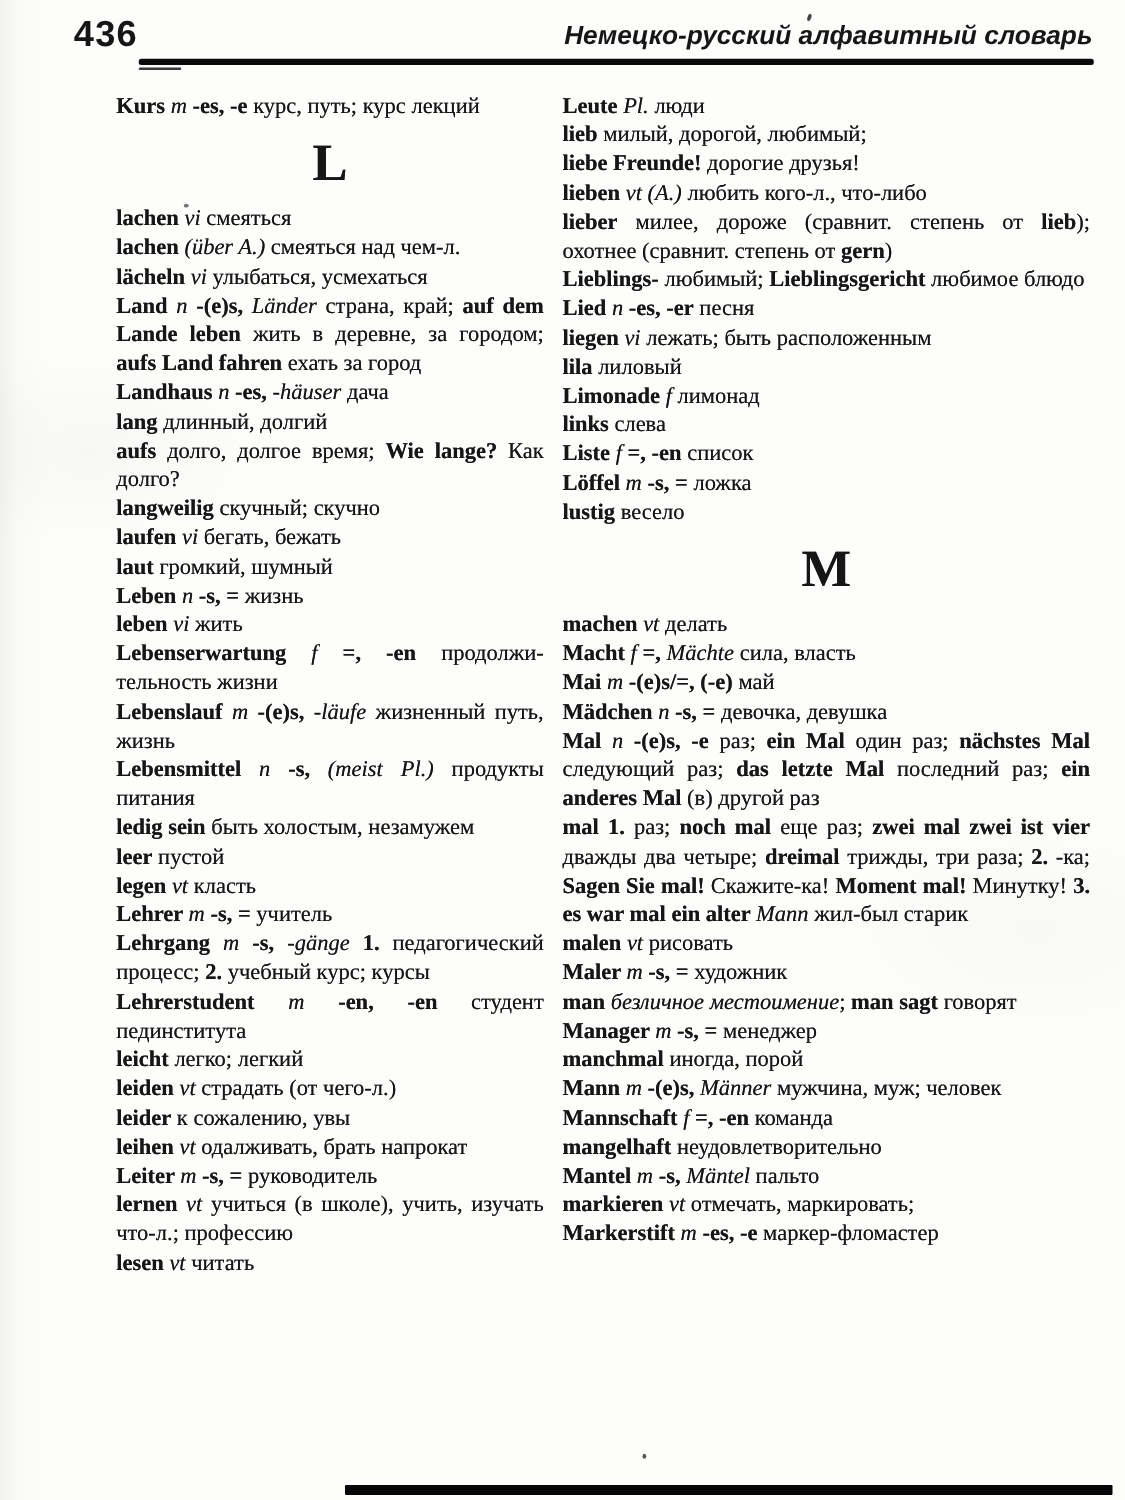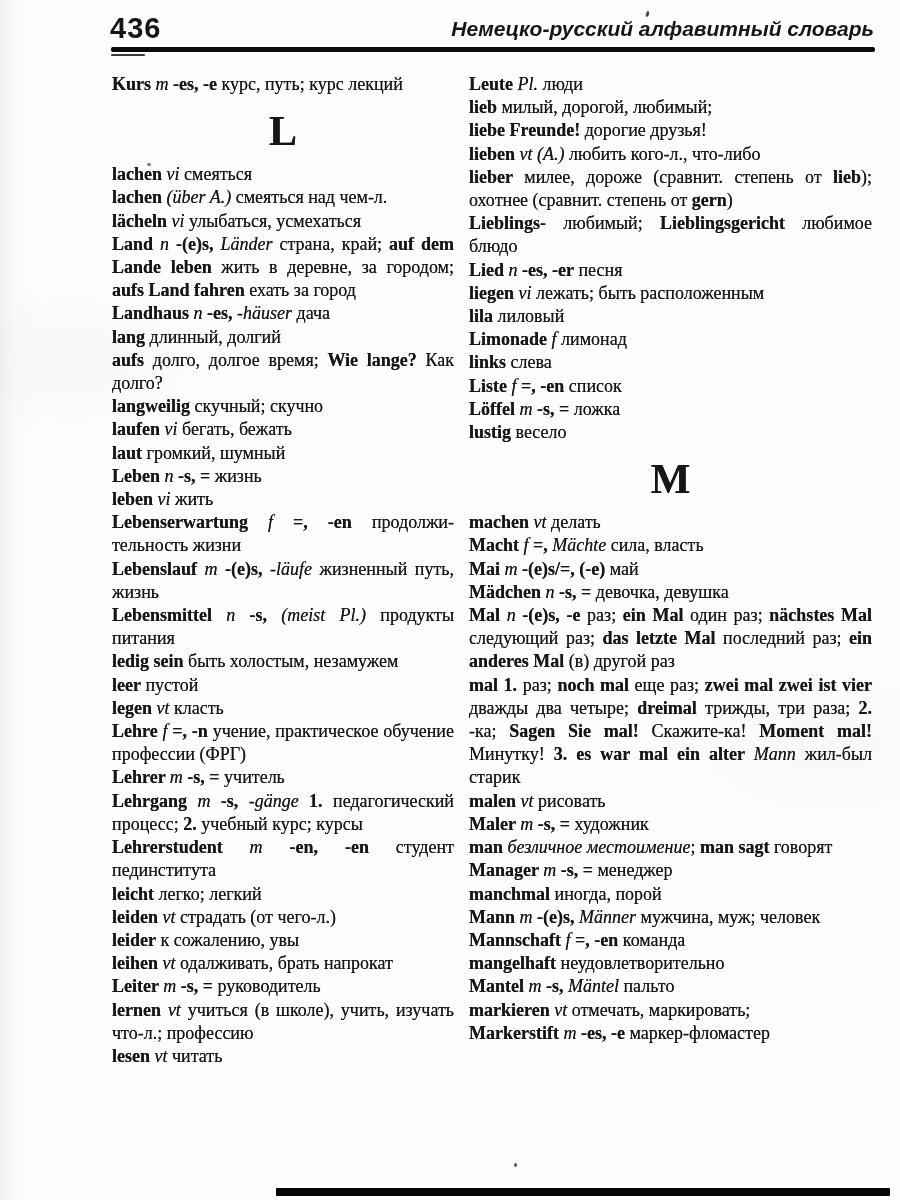--- a/index.html
+++ b/index.html
@@ -11,41 +11,42 @@
   .page{
     position:absolute;inset:0;
     background:
       radial-gradient(220px 120px at 8% 30%, rgba(0,0,0,0.025), transparent 70%),
       radial-gradient(260px 140px at 92% 62%, rgba(0,0,0,0.02), transparent 70%),
       linear-gradient(90deg,#f1f1ef 0px,#fafaf8 14px,#fdfdfc 40px);
   }
   .header{
     position:relative;
     display:flex;align-items:flex-end;justify-content:space-between;
-    padding:13px 26px 0 110px;
+    padding:13px 26px 0 59px;
   }
   .page-number{
     font-family:"Liberation Sans",sans-serif;
     font-weight:bold;font-size:29px;line-height:30px;letter-spacing:1px;
   }
   .header-title{
     font-family:"Liberation Sans",sans-serif;
     font-weight:bold;font-style:italic;font-size:21px;line-height:26px;
     padding-bottom:1px;
   }
   .header-rule{
     margin:4px 25px 0 111px;height:5px;background:#0b0b0b;border-radius:2px;
   }
   .header-rule-flourish{
     margin:2px 0 0 111px;height:2px;width:34px;background:#3a3a3a;border-radius:1px;
   }
   .columns{
     display:flex;gap:15px;
-    padding:17px 28px 0 112px;
+    padding:17px 28px 0 77px;
     text-shadow:0 0 .35px rgba(0,0,0,.75);
+    margin-left:16px;
   }
   .col{font-size:18px;line-height:23.2px;text-align:justify;}
   .col-left{flex:0 0 342px;width:342px;}
   .col-right{flex:1;min-width:0;}
   .entry{margin:0;hyphens:manual;}
   .section-letter{
     text-align:center;font-weight:bold;font-size:42px;line-height:43px;
     margin:14px 0 10px 0;text-shadow:0 0 .5px rgba(0,0,0,.8);
   }
   .run-b{font-weight:bold;}
@@ -88,21 +89,20 @@
         <p class="entry"><span class="run-b">laufen </span><span class="run-i">vi</span><span class="run-r"> бегать, бежать</span></p>
         <p class="entry"><span class="run-b">laut</span><span class="run-r"> громкий, шумный</span></p>
         <p class="entry"><span class="run-b">Leben </span><span class="run-i">n</span><span class="run-b"> -s, =</span><span class="run-r"> жизнь</span></p>
         <p class="entry"><span class="run-b">leben </span><span class="run-i">vi</span><span class="run-r"> жить</span></p>
         <p class="entry"><span class="run-b">Lebenserwartung </span><span class="run-i">f</span><span class="run-b"> =, -en</span><span class="run-r"> продолжи­тельность жизни</span></p>
         <p class="entry"><span class="run-b">Lebenslauf </span><span class="run-i">m</span><span class="run-b"> -(e)s, </span><span class="run-i">-läufe</span><span class="run-r"> жизненный путь, жизнь</span></p>
         <p class="entry"><span class="run-b">Lebensmittel </span><span class="run-i">n</span><span class="run-b"> -s, </span><span class="run-i">(meist Pl.)</span><span class="run-r"> продукты питания</span></p>
         <p class="entry"><span class="run-b">ledig sein</span><span class="run-r"> быть холостым, незамужем</span></p>
         <p class="entry"><span class="run-b">leer</span><span class="run-r"> пустой</span></p>
         <p class="entry"><span class="run-b">legen </span><span class="run-i">vt</span><span class="run-r"> класть</span></p>
-        <p class="entry"><span class="run-b">Lehre </span><span class="run-i">f</span><span class="run-b"> =, -n</span><span class="run-r"> учение, практическое обучение профессии (ФРГ)</span></p>
         <p class="entry"><span class="run-b">Lehrer </span><span class="run-i">m</span><span class="run-b"> -s, =</span><span class="run-r"> учитель</span></p>
         <p class="entry"><span class="run-b">Lehrgang </span><span class="run-i">m</span><span class="run-b"> -s, </span><span class="run-i">-gänge</span><span class="run-b"> 1.</span><span class="run-r"> педагогиче­ский процесс; </span><span class="run-b">2.</span><span class="run-r"> учебный курс; курсы</span></p>
         <p class="entry"><span class="run-b">Lehrerstudent </span><span class="run-i">m</span><span class="run-b"> -en, -en</span><span class="run-r"> студент пединститута</span></p>
         <p class="entry"><span class="run-b">leicht</span><span class="run-r"> легко; легкий</span></p>
         <p class="entry"><span class="run-b">leiden </span><span class="run-i">vt</span><span class="run-r"> страдать (от чего-л.)</span></p>
         <p class="entry"><span class="run-b">leider</span><span class="run-r"> к сожалению, увы</span></p>
         <p class="entry"><span class="run-b">leihen </span><span class="run-i">vt</span><span class="run-r"> одалживать, брать напрокат</span></p>
         <p class="entry"><span class="run-b">Leiter </span><span class="run-i">m</span><span class="run-b"> -s, =</span><span class="run-r"> руководитель</span></p>
         <p class="entry"><span class="run-b">lernen </span><span class="run-i">vt</span><span class="run-r"> учиться (в школе), учить, изучать что-л.; профессию</span></p>
         <p class="entry"><span class="run-b">lesen </span><span class="run-i">vt</span><span class="run-r"> читать</span></p>

